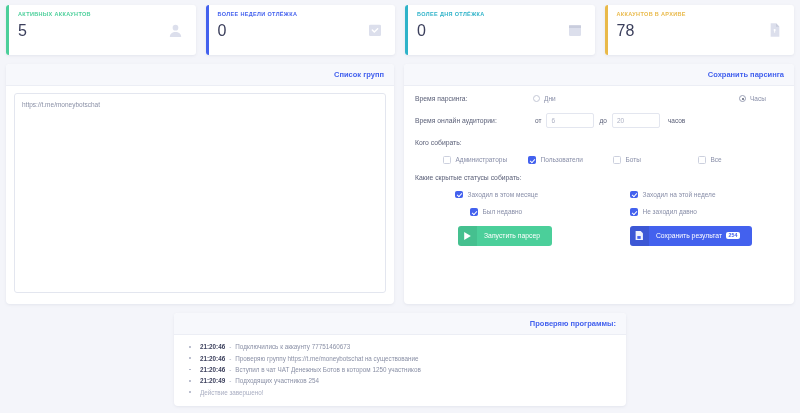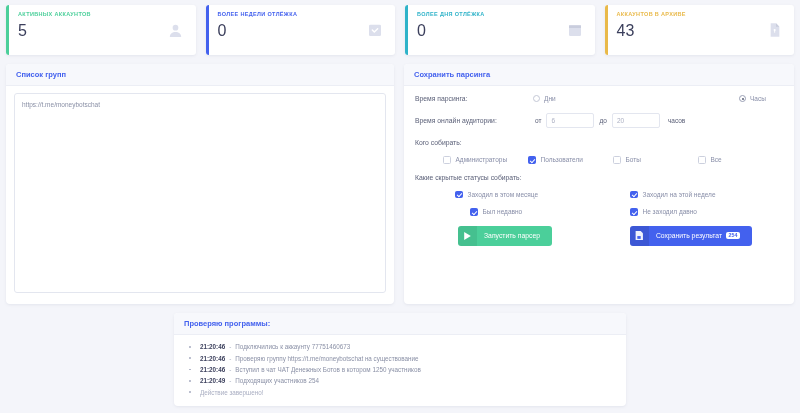--- a/index.html
+++ b/index.html
@@ -73,20 +73,21 @@
   }
   .panel-head {
     background: #f7f8fc;
     border-bottom: 1px solid #eceef5;
     padding: 6px 10px;
   }
   .panel-title {
     font-size: 7.5px;
     color: #4361ee;
     font-weight: bold;
+    text-align: right;
   }
 
   .panel-left { flex: 0 0 388px; height: 240px; }
   .panel-right { flex: 1 1 auto; height: 240px; }
 
   .groups-body { padding: 7px 8px 8px 8px; height: 215px; }
   .groups-textarea {
     width: 100%;
     height: 100%;
     border: 1px solid #e3e6ef;
@@ -335,21 +336,21 @@
         <rect x="3" y="5" width="18" height="16" rx="2" fill="#dcdfec"></rect>
         <rect x="3" y="5" width="18" height="4" fill="#c9cddd"></rect>
       </svg>
     </div>
   </div>
 
   <div class="stat-card">
     <div class="stat-accent" style="background:#e9b949"></div>
     <div class="stat-body">
       <div class="stat-label" style="color:#e9b949">АККАУНТОВ В АРХИВЕ</div>
-      <div class="stat-value">43</div>
+      <div class="stat-value">78</div>
     </div>
     <div class="stat-icon">
       <svg width="16" height="16" viewBox="0 0 24 24">
         <path d="M7 2h8l5 5v15H7z" fill="#dcdfec"></path>
         <path d="M15 2l5 5h-5z" fill="#c9cddd"></path>
         <circle cx="13" cy="12" r="1.6" fill="#ffffff"></circle>
         <rect x="12.3" y="12" width="1.4" height="4" fill="#ffffff"></rect>
       </svg>
     </div>
   </div>

